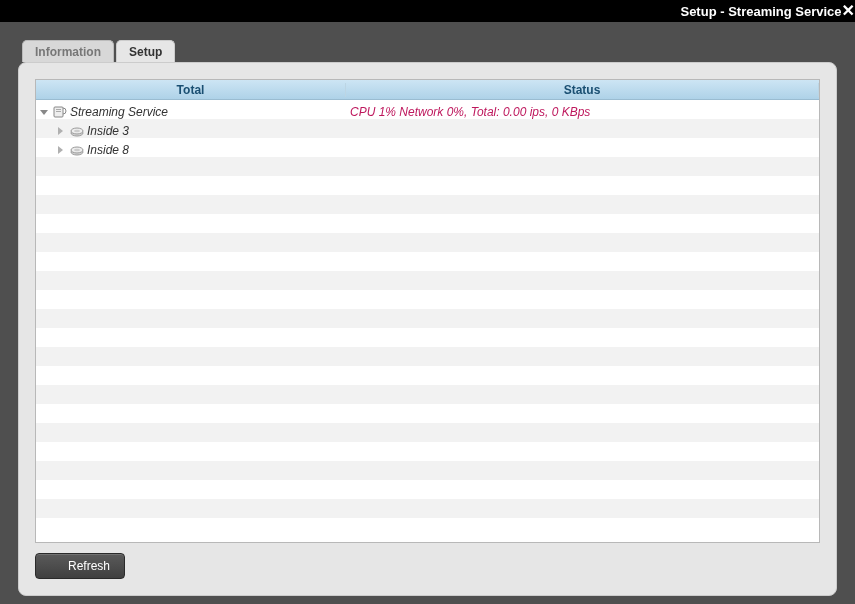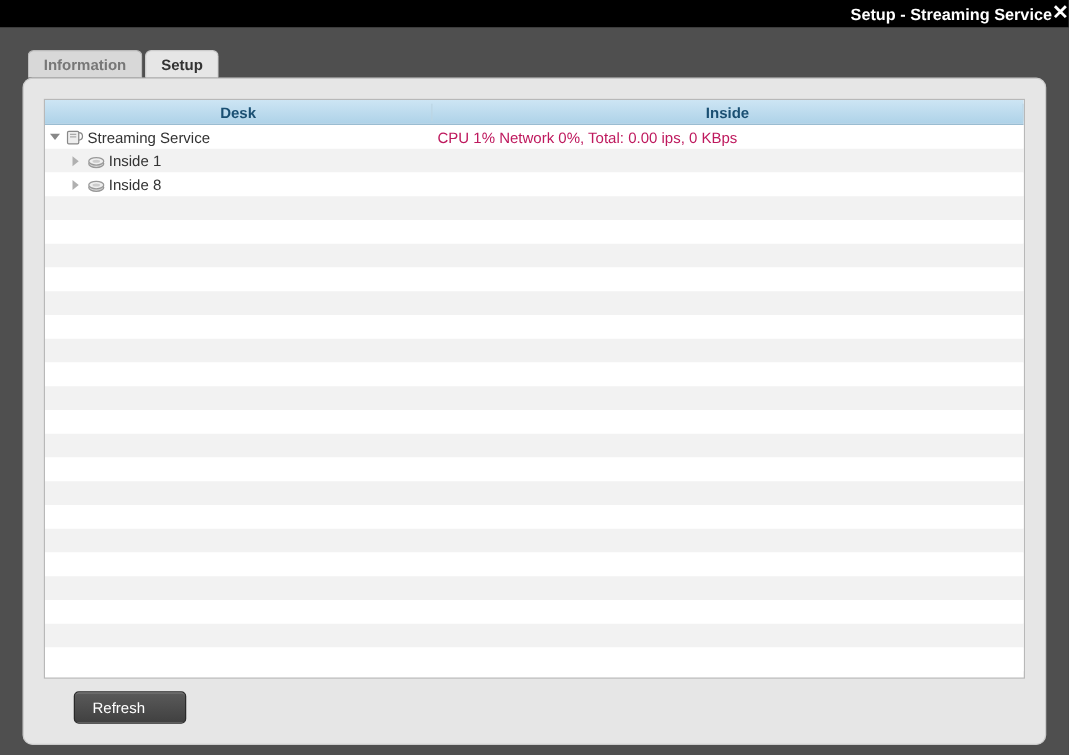--- a/index.html
+++ b/index.html
@@ -99,21 +99,22 @@
   font-weight: bold;
   font-size: 12px;
   border-right: 1px solid #bcd5e4;
 }
 .col-site { width: 310px; }
 .col-status { flex: 1; }
 .tbody { flex: 1; position: relative; }
 .row {
   display: flex;
   height: 19px;
-  align-items: center;
+  align-items: flex-end;
+  font-style: italic;
 }
 .row:nth-child(odd) { background: #fff; }
 .row:nth-child(even) { background: #f2f2f2; }
 .cell-site {
   width: 310px;
   display: flex;
   align-items: center;
   padding-left: 4px;
   gap: 2px;
   color: #333;
@@ -155,45 +156,44 @@
 }
 .btn {
   background: linear-gradient(#5a5a5a, #404040);
   color: #fff;
   border: 1px solid #2a2a2a;
   border-radius: 4px;
   padding: 5px 14px;
   font-size: 12px;
   cursor: pointer;
   min-width: 90px;
-  text-align: left;
+  text-align: right;
   box-shadow: inset 0 1px 0 rgba(255,255,255,0.15);
-  margin-left: 24px;
 }
 </style>
 </head>
 <body>
 
 <div class="window">
   <div class="titlebar">
     <span class="titlebar-title">Setup - Streaming Service</span>
     <span class="titlebar-close">✕</span>
   </div>
 
   <div class="frame">
     <div class="tabrow">
       <div class="tab">Information</div>
       <div class="tab active">Setup</div>
     </div>
 
     <div class="panel">
       <div class="table-wrap">
         <div class="thead">
-          <div class="th col-site">Desk</div>
-          <div class="th col-status">Inside</div>
+          <div class="th col-site">Total</div>
+          <div class="th col-status">Status</div>
         </div>
         <div class="tbody">
           <div class="row">
             <div class="cell-site">
               <span class="arrow"></span>
               <span class="icon">
                 <svg width="14" height="14" viewBox="0 0 14 14">
                     <rect x="1" y="2" width="9" height="10" rx="1" fill="#eee" stroke="#888" stroke-width="1"></rect>
                     <rect x="3" y="4" width="5" height="1" fill="#aaa"></rect>
                     <rect x="3" y="6" width="5" height="1" fill="#aaa"></rect>
@@ -207,21 +207,21 @@
           <div class="row">
             <div class="cell-site indent1">
               <span class="arrow-r"></span>
               <span class="icon">
                 <svg width="14" height="12" viewBox="0 0 14 12">
                     <ellipse cx="7" cy="8" rx="6" ry="3" fill="#d8d8d8" stroke="#999"></ellipse>
                     <ellipse cx="7" cy="6" rx="6" ry="3" fill="#eee" stroke="#999"></ellipse>
                     <ellipse cx="7" cy="6" rx="3" ry="1.2" fill="#ccc"></ellipse>
                   </svg>
               </span>
-              <span>Inside 1</span>
+              <span>Inside 3</span>
             </div>
             <div class="cell-status"></div>
           </div>
           <div class="row">
             <div class="cell-site indent1">
               <span class="arrow-r"></span>
               <span class="icon">
                 <svg width="14" height="12" viewBox="0 0 14 12">
                     <ellipse cx="7" cy="8" rx="6" ry="3" fill="#d8d8d8" stroke="#999"></ellipse>
                     <ellipse cx="7" cy="6" rx="6" ry="3" fill="#eee" stroke="#999"></ellipse>

